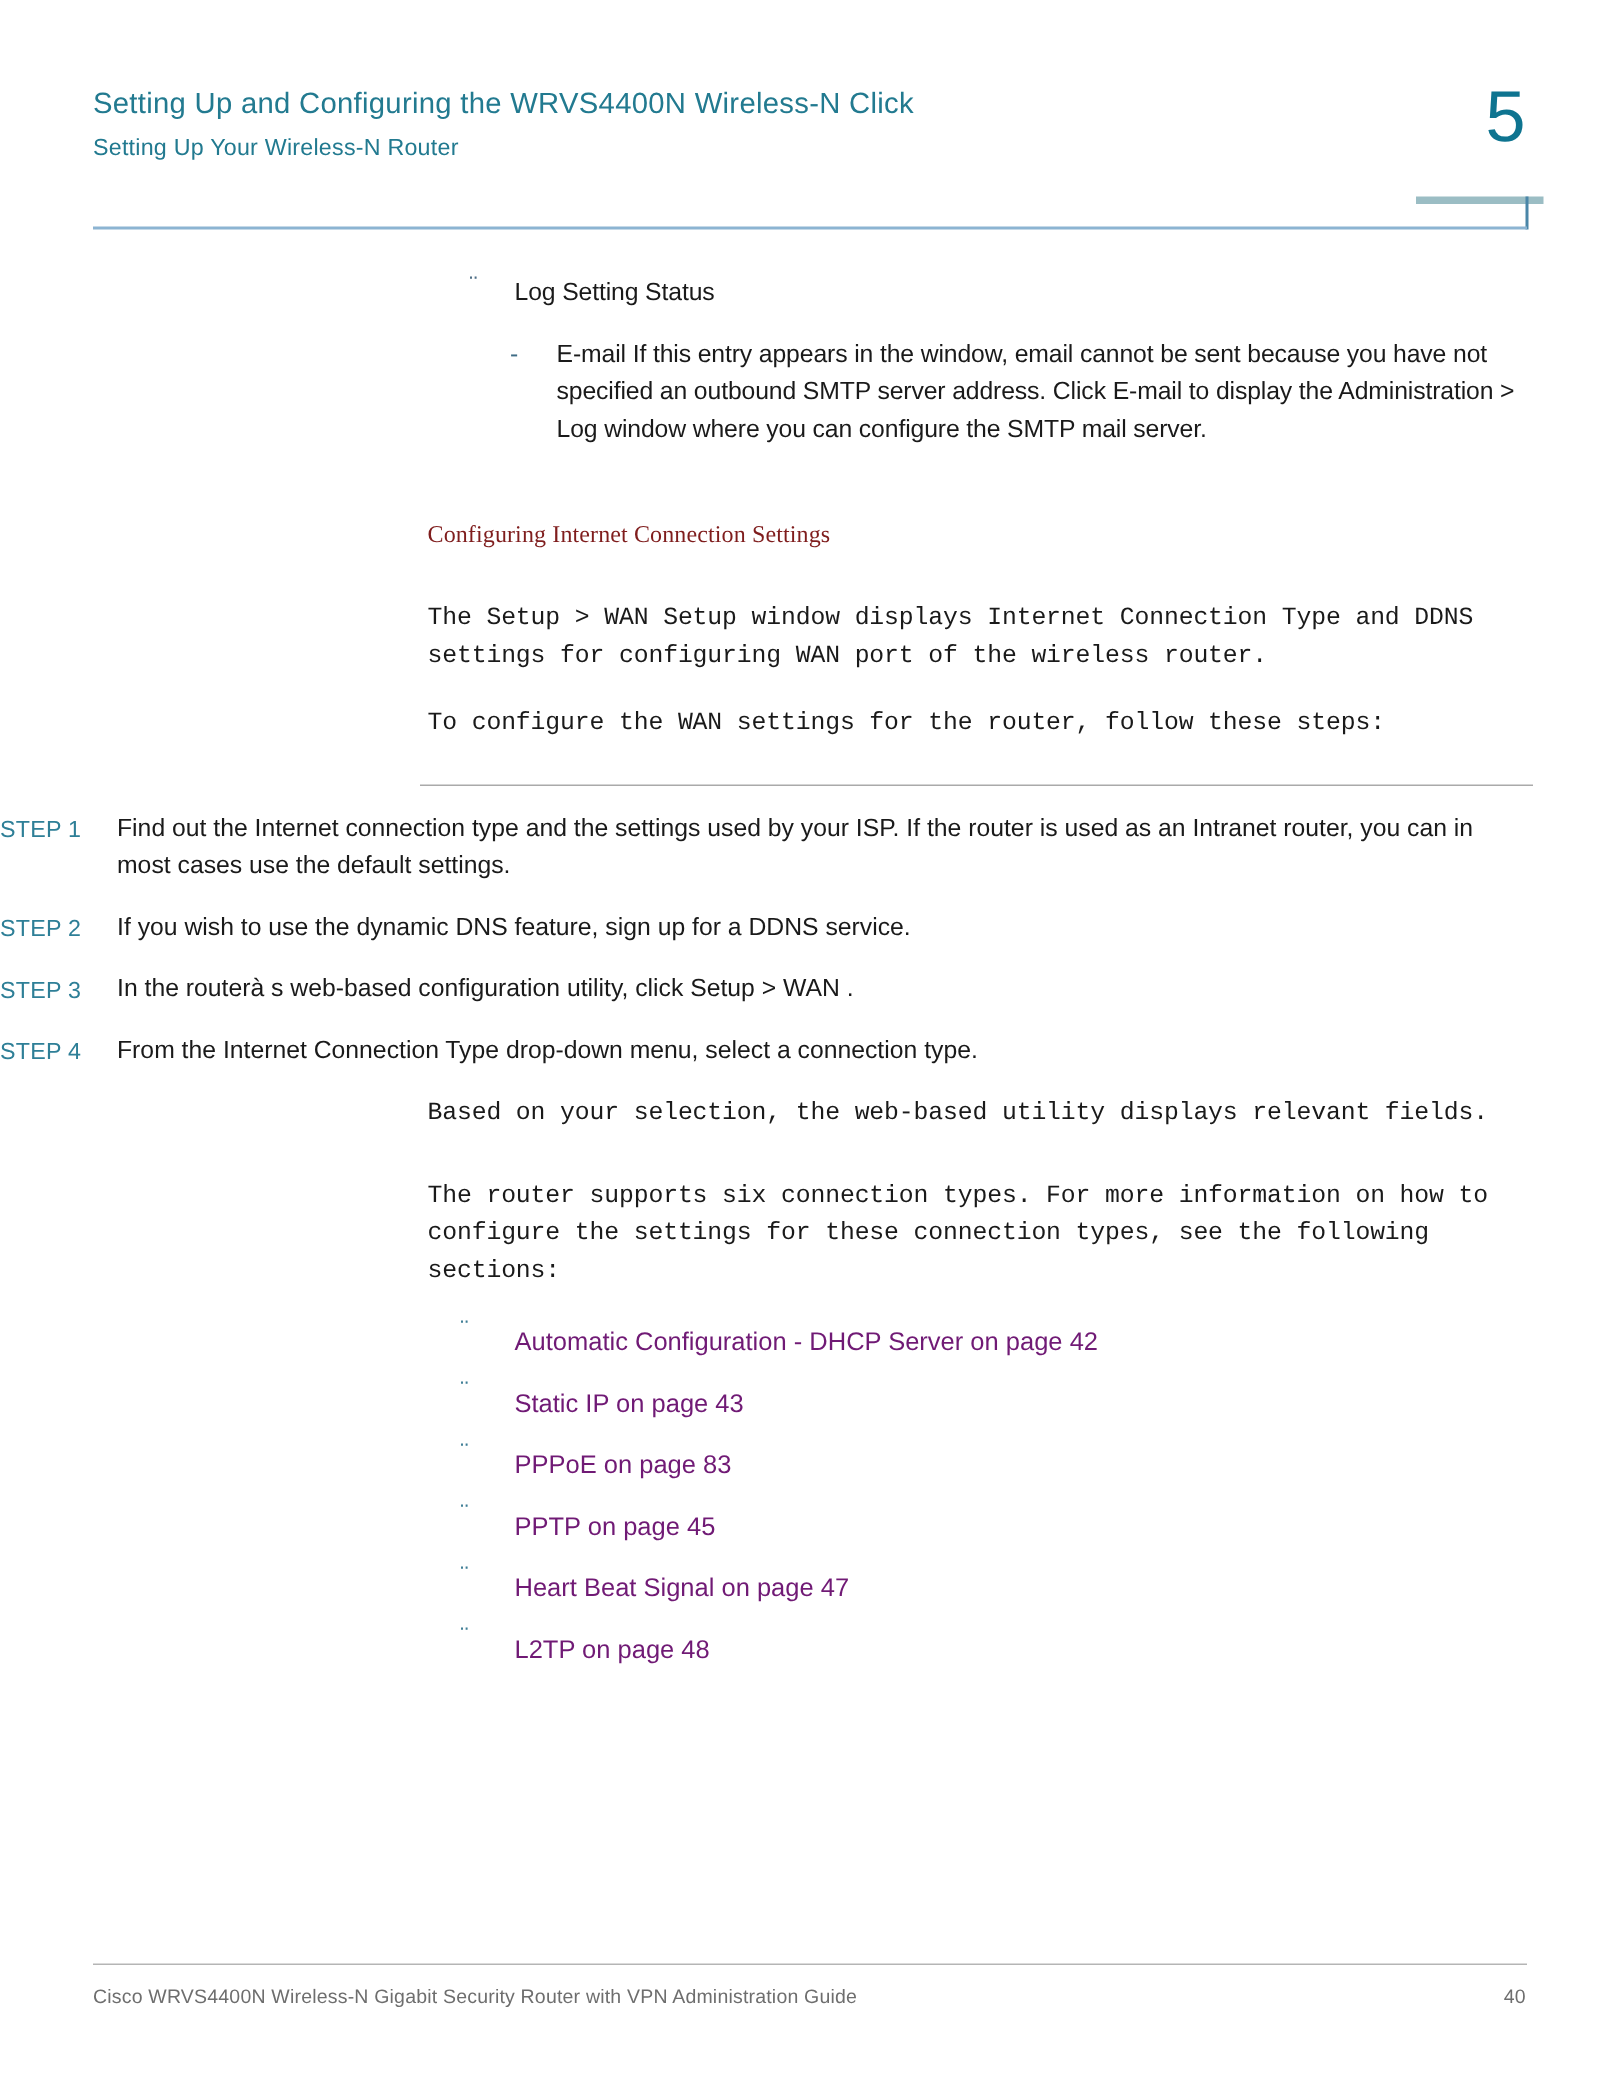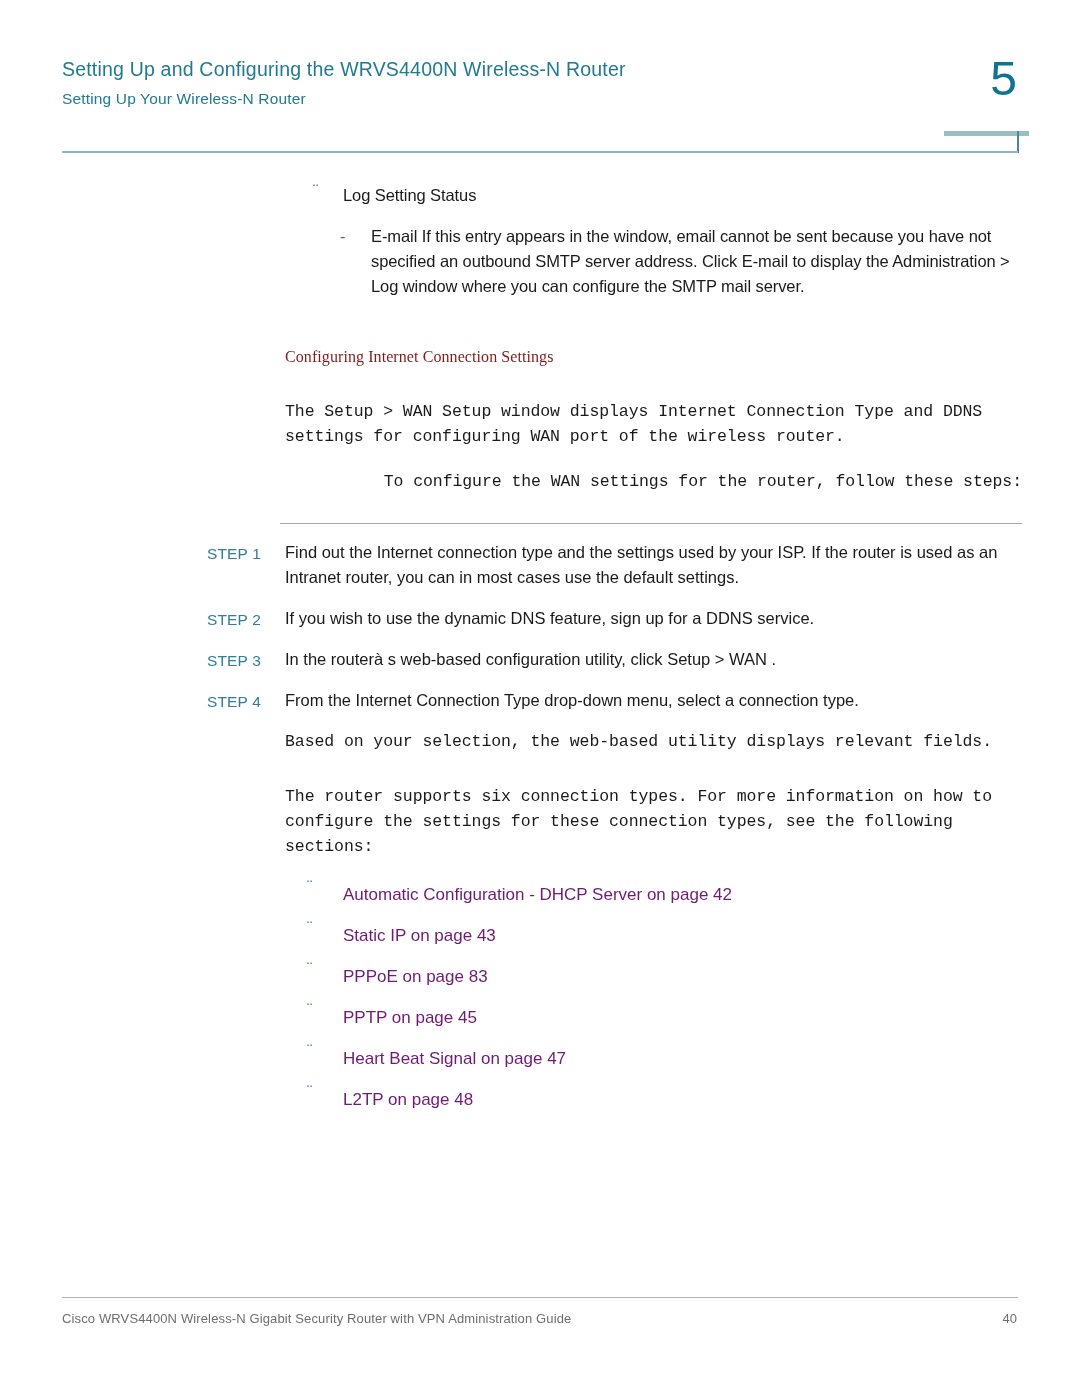--- a/index.html
+++ b/index.html
@@ -150,21 +150,20 @@
 
   
   .steps-rule {
     margin-left: 280px;
     margin-right: 58px;
     height: 1px;
     background: #AAAAAA;
   }
   .step-row {
     position: relative;
-    margin-left: 207px;
     margin-right: 58px;
     padding-left: 78px;
   }
   .step-label {
     position: absolute;
     left: 0;
     top: 1px;
     font-family: "Liberation Sans", sans-serif;
     font-size: 15.5px;
     line-height: 25px;
@@ -199,21 +198,21 @@
     color: #701a75;
     text-decoration: none;
   }
 
   
   .footer {
     position: absolute;
     left: 0;
     bottom: 0;
     width: 1080px;
-    height: 100px;
+    height: 88px;
   }
   .footer-rule {
     position: absolute;
     left: 62px;
     top: 0;
     width: 956px;
     height: 1px;
     background: #B5B5B5;
   }
   .footer-text {
@@ -237,21 +236,21 @@
     color: #6E6E6E;
   }
 </style>
 </head>
 <body>
 
 <div class="page">
 
   <div class="header">
     <div class="header-titles">
-      <div class="header-title-main">Setting Up and Configuring the WRVS4400N Wireless-N Router</div>
+      <div class="header-title-main">Setting Up and Configuring the WRVS4400N Wireless-N Click</div>
       <div class="header-title-sub">Setting Up Your Wireless-N Router</div>
     </div>
     <div class="chapter-number">5</div>
     <div class="header-box-bar"></div>
     <div class="header-box-vline"></div>
     <div class="header-rule"></div>
   </div>
 
   <div class="content">
 
@@ -267,21 +266,21 @@
       <span>E-mail If this entry appears in the window, email cannot be sent because you have not specified an outbound SMTP server address. Click E-mail  to display the Administration &gt; Log window where you can configure the SMTP mail server.</span>
     </div>
 
     <div style="height:42px"></div>
     <h2 class="section-heading" style="margin:0 0 0 285px;font-weight:400;">Configuring Internet Connection Settings</h2>
 
     <div style="height:26px"></div>
     <p class="para body-text" style="margin-top:0;margin-bottom:0;">The Setup &gt; WAN Setup window displays Internet Connection Type and DDNS settings for configuring WAN port of the wireless router.</p>
 
     <div style="height:20px"></div>
-    <p class="para body-text" style="margin-top:0;margin-bottom:0;text-align:right;">To configure the WAN settings for the router, follow these steps:</p>
+    <p class="para body-text" style="margin-top:0;margin-bottom:0;">To configure the WAN settings for the router, follow these steps:</p>
 
     <div style="height:29px"></div>
     <div class="steps-rule"></div>
 
     <div style="height:16px"></div>
     <div class="step-row">
       <span class="step-label">STEP 1</span>
       <span class="step-body">Find out the Internet connection type and the settings used by your ISP. If the router is used as an Intranet router, you can in most cases use the default settings.</span>
     </div>
 

